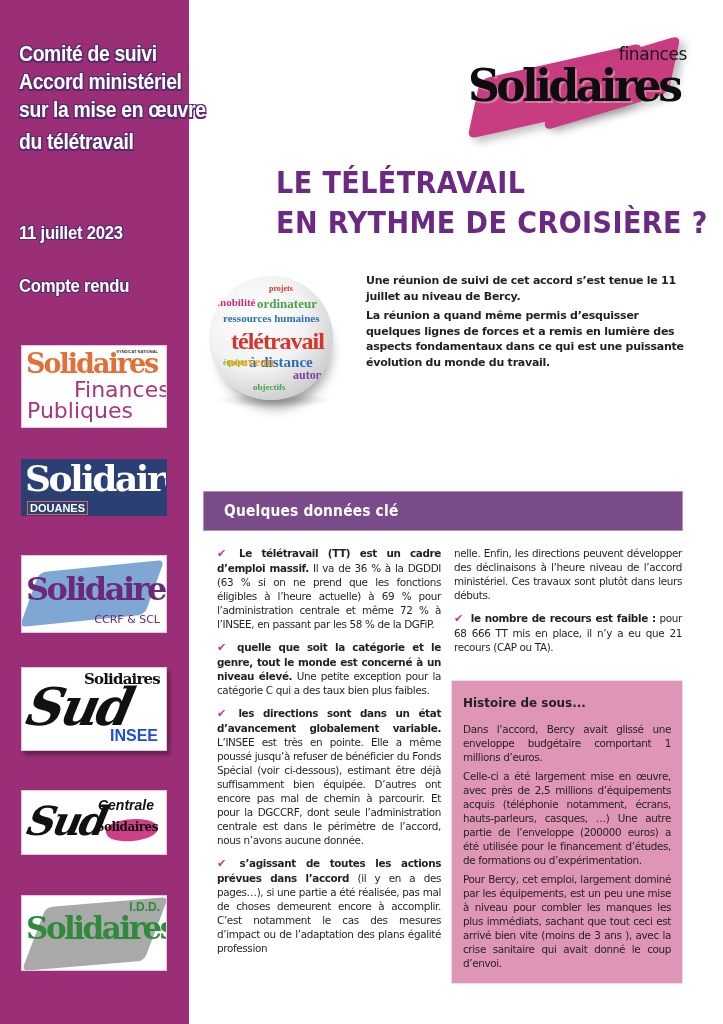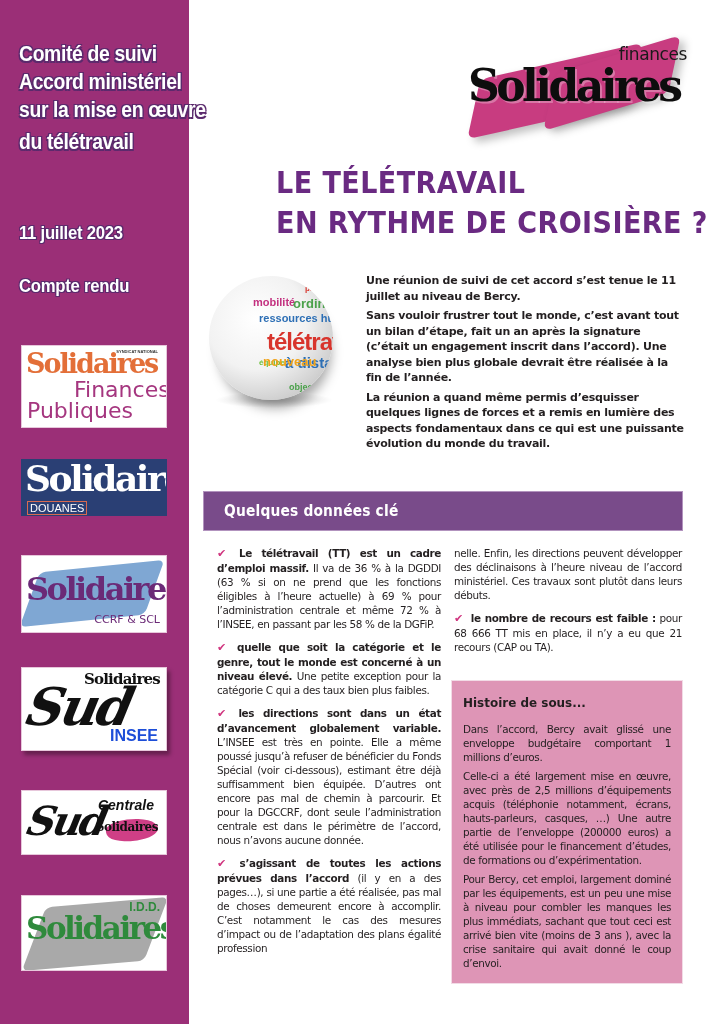--- a/index.html
+++ b/index.html
@@ -45,21 +45,21 @@
     .serif-bold { font-family: "DejaVu Serif", serif; font-weight: 700; }
 
     
     .fp-sol { position: absolute; left: 4px; top: 2px; font-size: 27px; color: #e36f38; letter-spacing: -2px; }
     .fp-small { position: absolute; right: 8px; top: 3px; font-size: 4px; color: #333; font-weight: 700; }
     .fp-fin { position: absolute; left: 52px; top: 31px; font-size: 22px; color: #a5367f; font-family: "DejaVu Sans", sans-serif; }
     .fp-pub { position: absolute; left: 5px; top: 52px; font-size: 22px; color: #a5367f; font-family: "DejaVu Sans", sans-serif; }
 
     
     .dou-sol { position: absolute; left: 3px; top: -3px; font-size: 36px; color: #fff; letter-spacing: -2.5px; }
-    .dou-tag { position: absolute; left: 5px; top: 41px; font-size: 11px; color: #fff; font-weight: 400; border: 1.5px solid #d86a50; padding: 0 2px; line-height: 12px; }
+    .dou-tag { position: absolute; left: 5px; top: 41px; font-size: 11px; color: #fff; font-weight: 700; border: 1.5px solid #d86a50; padding: 0 2px; line-height: 12px; }
 
     
     .ccrf-shape { position: absolute; left: 10px; top: 10px; width: 120px; height: 55px; background: #7fa7d3; transform: skewX(-25deg) rotate(-6deg); border-radius: 6px; }
     .ccrf-sol { position: absolute; left: 4px; top: 14px; font-size: 32px; color: #6b2a77; letter-spacing: -2.5px; }
     .ccrf-tag { position: absolute; right: 6px; top: 57px; font-size: 11px; color: #6b2a77; font-family: "DejaVu Sans", sans-serif; }
 
     
     .insee-sol { position: absolute; right: 6px; top: 2px; font-size: 15px; color: #111; letter-spacing: -0.8px; }
     .sud-word { font-family: "DejaVu Serif", serif; font-style: italic; font-weight: 700; color: #111; letter-spacing: -3px; }
     .insee-sud { position: absolute; left: 6px; top: 8px; font-size: 52px; transform: skewX(-12deg); }
@@ -90,21 +90,21 @@
       letter-spacing: 0.5px; text-transform: uppercase; transform: scaleX(0.9); transform-origin: left top;
       white-space: nowrap;
     }
 
     
     .globe {
       position: absolute; left: 209px; top: 276px; width: 124px; height: 124px; border-radius: 50%;
       background: radial-gradient(circle at 38% 35%, #ffffff 0%, #f2f2f2 45%, #c9c9c9 80%, #9a9a9a 100%);
       overflow: hidden; box-shadow: 4px 14px 12px -6px rgba(0,0,0,0.35);
     }
-    .globe span { position: absolute; white-space: nowrap; font-family: Liberation Sans, sans-serif; font-weight: 700; margin-left: 36px; }
+    .globe span { position: absolute; white-space: nowrap; font-family: Liberation Serif, serif; font-weight: 700; }
     .g1 { left: 22px; top: 52px; font-size: 24px; color: #d8342c; letter-spacing: -1px; }
     .g2 { left: 14px; top: 36px; font-size: 11px; color: #2d6fb5; }
     .g3 { left: 40px; top: 78px; font-size: 15px; color: #2d6fb5; }
     .g4 { left: 14px; top: 82px; font-size: 8px; color: #6abf3a; }
     .g5 { left: 18px; top: 78px; font-size: 13px; color: #f0a31a; }
     .g6 { left: 48px; top: 20px; font-size: 13px; color: #4aa14a; }
     .g7 { left: 8px; top: 20px; font-size: 11px; color: #c3307f; }
     .g8 { left: 44px; top: 106px; font-size: 9px; color: #4aa14a; }
     .g9 { left: 84px; top: 92px; font-size: 12px; color: #7b3f9e; }
     .g10 { left: 60px; top: 8px; font-size: 8px; color: #d8342c; }
@@ -214,21 +214,20 @@
   <span class="g1">télétravail</span>
   <span class="g4">équipe</span>
   <span class="g3">à distance</span>
   <span class="g5">nouveau</span>
   <span class="g9">autonomie</span>
   <span class="g8">objectifs</span>
 </div>
 
 <div class="intro">
   <p>Une réunion de suivi de cet accord s’est tenue le 11 juillet au niveau de Bercy.</p>
-  <p>Sans vouloir frustrer tout le monde, c’est avant tout un bilan d’étape, fait un an après la signature (c’était un engagement inscrit dans l’accord). Une analyse bien plus globale devrait être réalisée à la fin de l’année.</p>
   <p>La réunion a quand même permis d’esquisser quelques lignes de forces et a remis en lumière des aspects fondamentaux dans ce qui est une puissante évolution du monde du travail.</p>
 </div>
 
 <div class="banner">
   <span>Quelques données clé</span>
 </div>
 
 <div class="col col-left">
   <p>
     <span class="check">✔</span>

